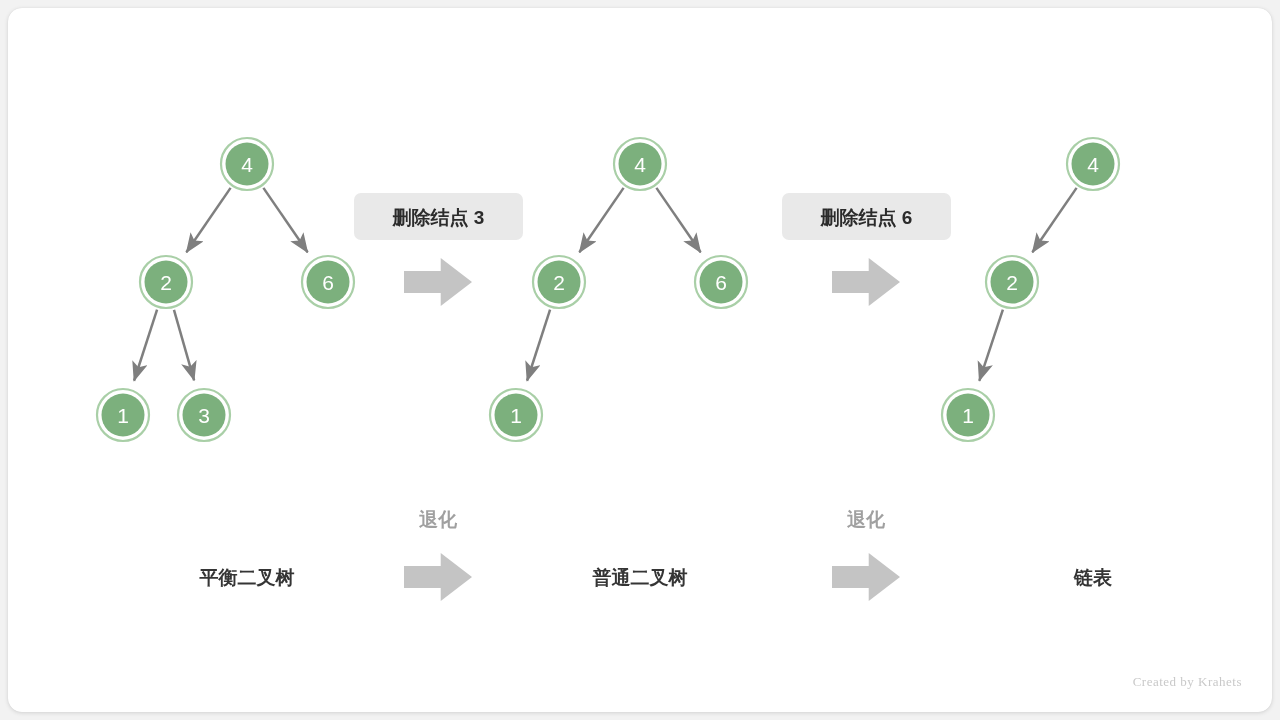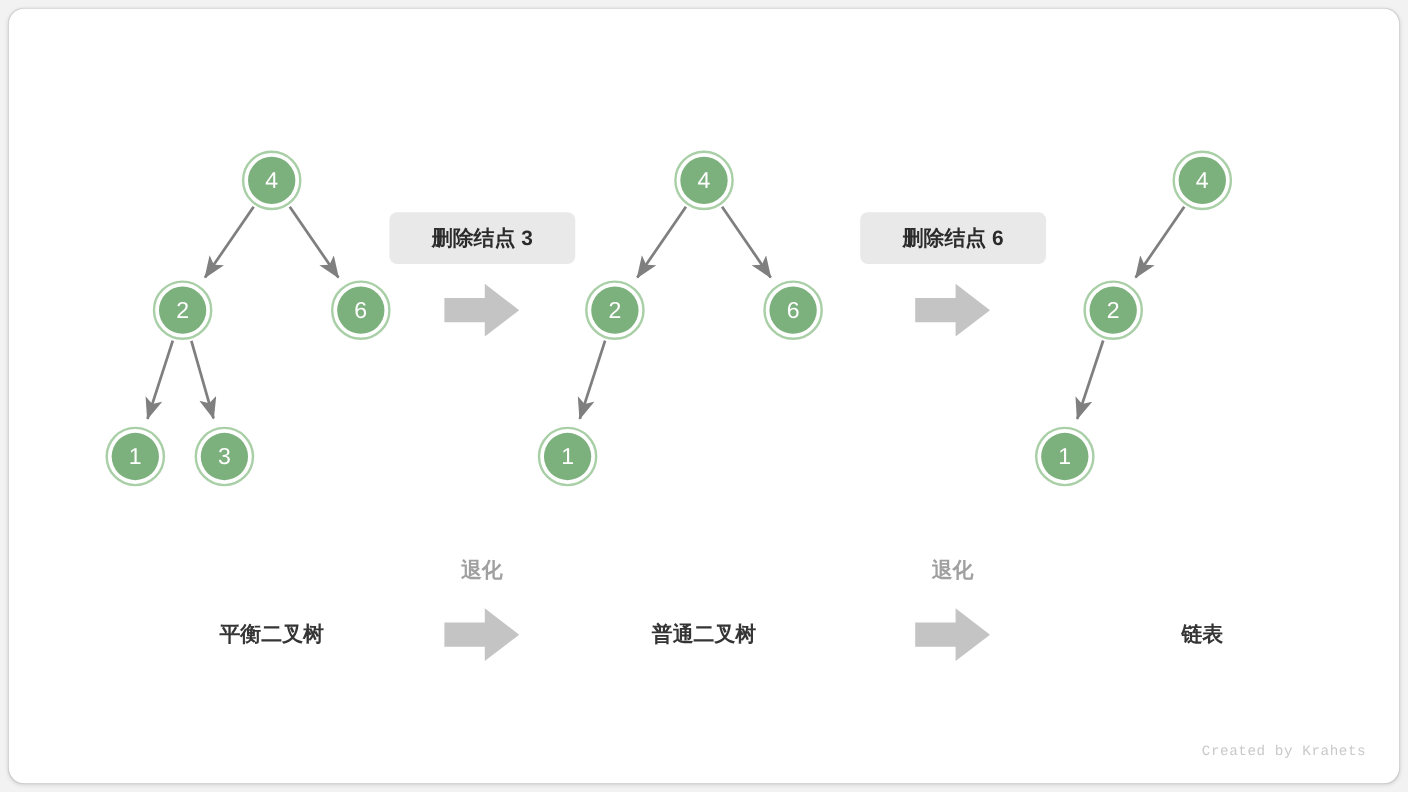--- a/index.html
+++ b/index.html
@@ -67,21 +67,21 @@
     font-size: 19px;
     font-weight: bold;
     fill: #a0a0a0;
     text-anchor: middle;
     dominant-baseline: central;
   }
   .watermark {
     position: absolute;
     right: 30px;
     bottom: 22px;
-    font-family: Liberation Mono, monospace;
+    font-family: Liberation Serif, serif;
     font-size: 13px;
     color: #c9c9c9;
     letter-spacing: 0.5px;
     white-space: nowrap;
   }
 </style>
 </head>
 <body>
 
 <div id="card">

